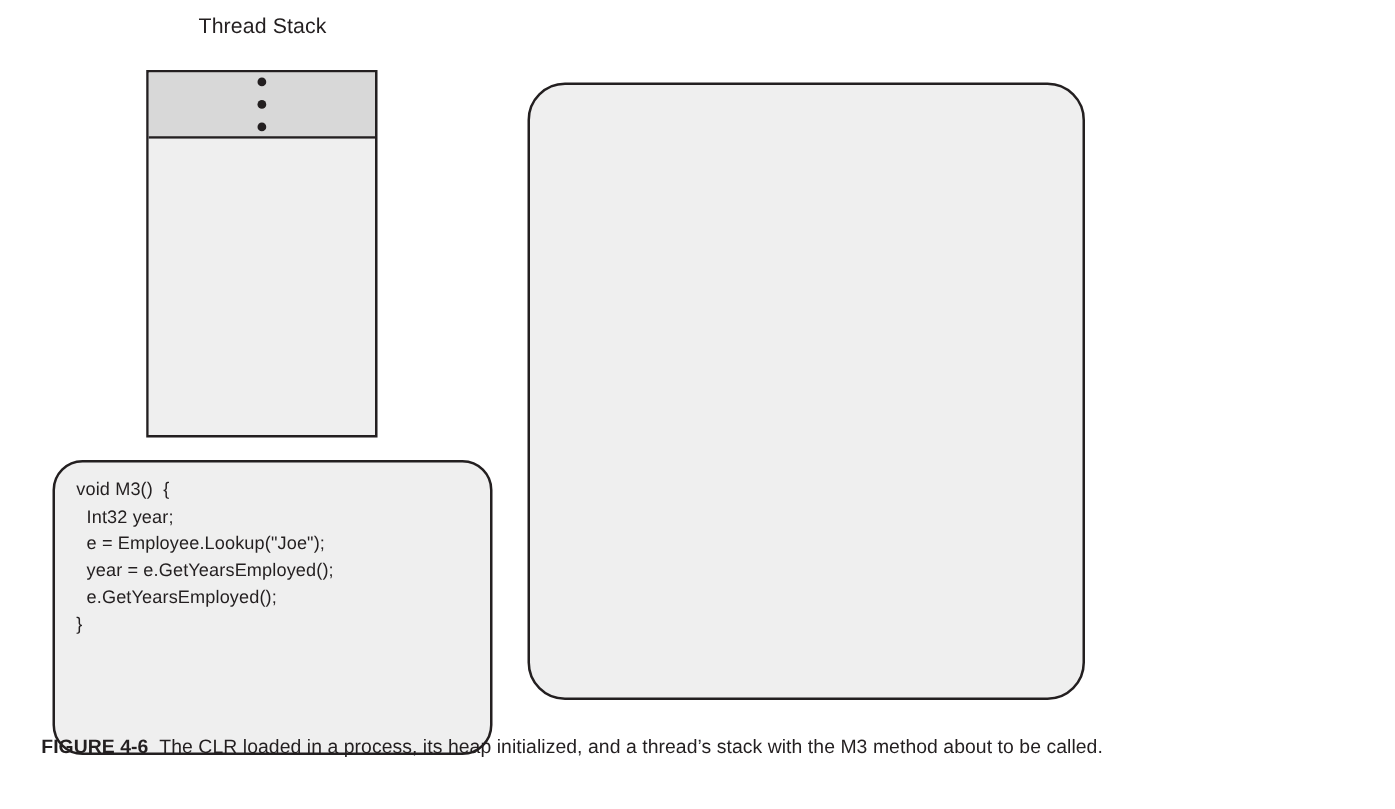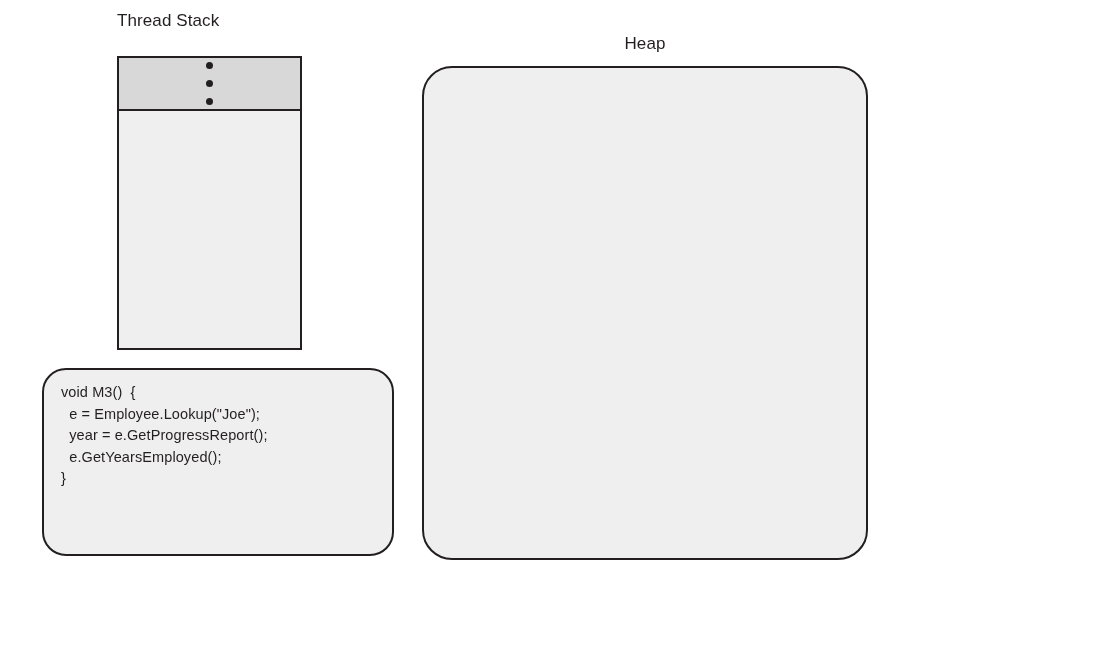--- a/index.html
+++ b/index.html
@@ -29,21 +29,21 @@
     font-size: 17px;
     line-height: 20px;
     color: #231f20;
     white-space: nowrap;
     letter-spacing: 0.1px;
   }
   #thread-stack-label {
     left: 117px;
     top: 11px;
     width: 186px;
-    text-align: left;
+    text-align: center;
   }
   #heap-label {
     left: 422px;
     top: 34px;
     width: 446px;
     text-align: center;
   }
 
   
   #thread-stack-box {
@@ -98,21 +98,21 @@
     border-radius: 30px;
     background: #efefef;
   }
 
   
   #code-box {
     position: absolute;
     left: 42px;
     top: 368px;
     width: 352px;
-    height: 188px;
+    height: 236px;
     box-sizing: border-box;
     border: 2.5px solid #231f20;
     border-radius: 24px;
     background: #efefef;
     padding: 12px 0 0 17px;
   }
   .code-line {
     font-family: "Liberation Sans", sans-serif;
     font-size: 14.5px;
     line-height: 21.5px;
@@ -145,26 +145,29 @@
 
   <div id="thread-stack-box">
     <div id="stack-ellipsis-frame">
       <span class="stack-dot"></span>
       <span class="stack-dot"></span>
       <span class="stack-dot"></span>
     </div>
     <div id="stack-empty-region"></div>
   </div>
 
-  <div class="box-label" id="heap-label">Heap</div>
 
   <div id="heap-box"></div>
 
   <div id="code-box">
     <div class="code-line">void M3()  {</div>
+    <div class="code-line">  Int32 year;</div>
     <div class="code-line">  e = Employee.Lookup("Joe");</div>
-    <div class="code-line">  year = e.GetProgressReport();</div>
+    <div class="code-line">  year = e.GetYearsEmployed();</div>
     <div class="code-line">  e.GetYearsEmployed();</div>
     <div class="code-line">}</div>
   </div>
 
+  <div id="figure-caption">
+    <span id="caption-prefix">FIGURE 4-6</span><span>&nbsp;&nbsp;</span><span>The CLR loaded in a process, its heap initialized, and a thread’s stack with the M3 method about to be called.</span>
+  </div>
 
 </div>
 
 </body></html>

